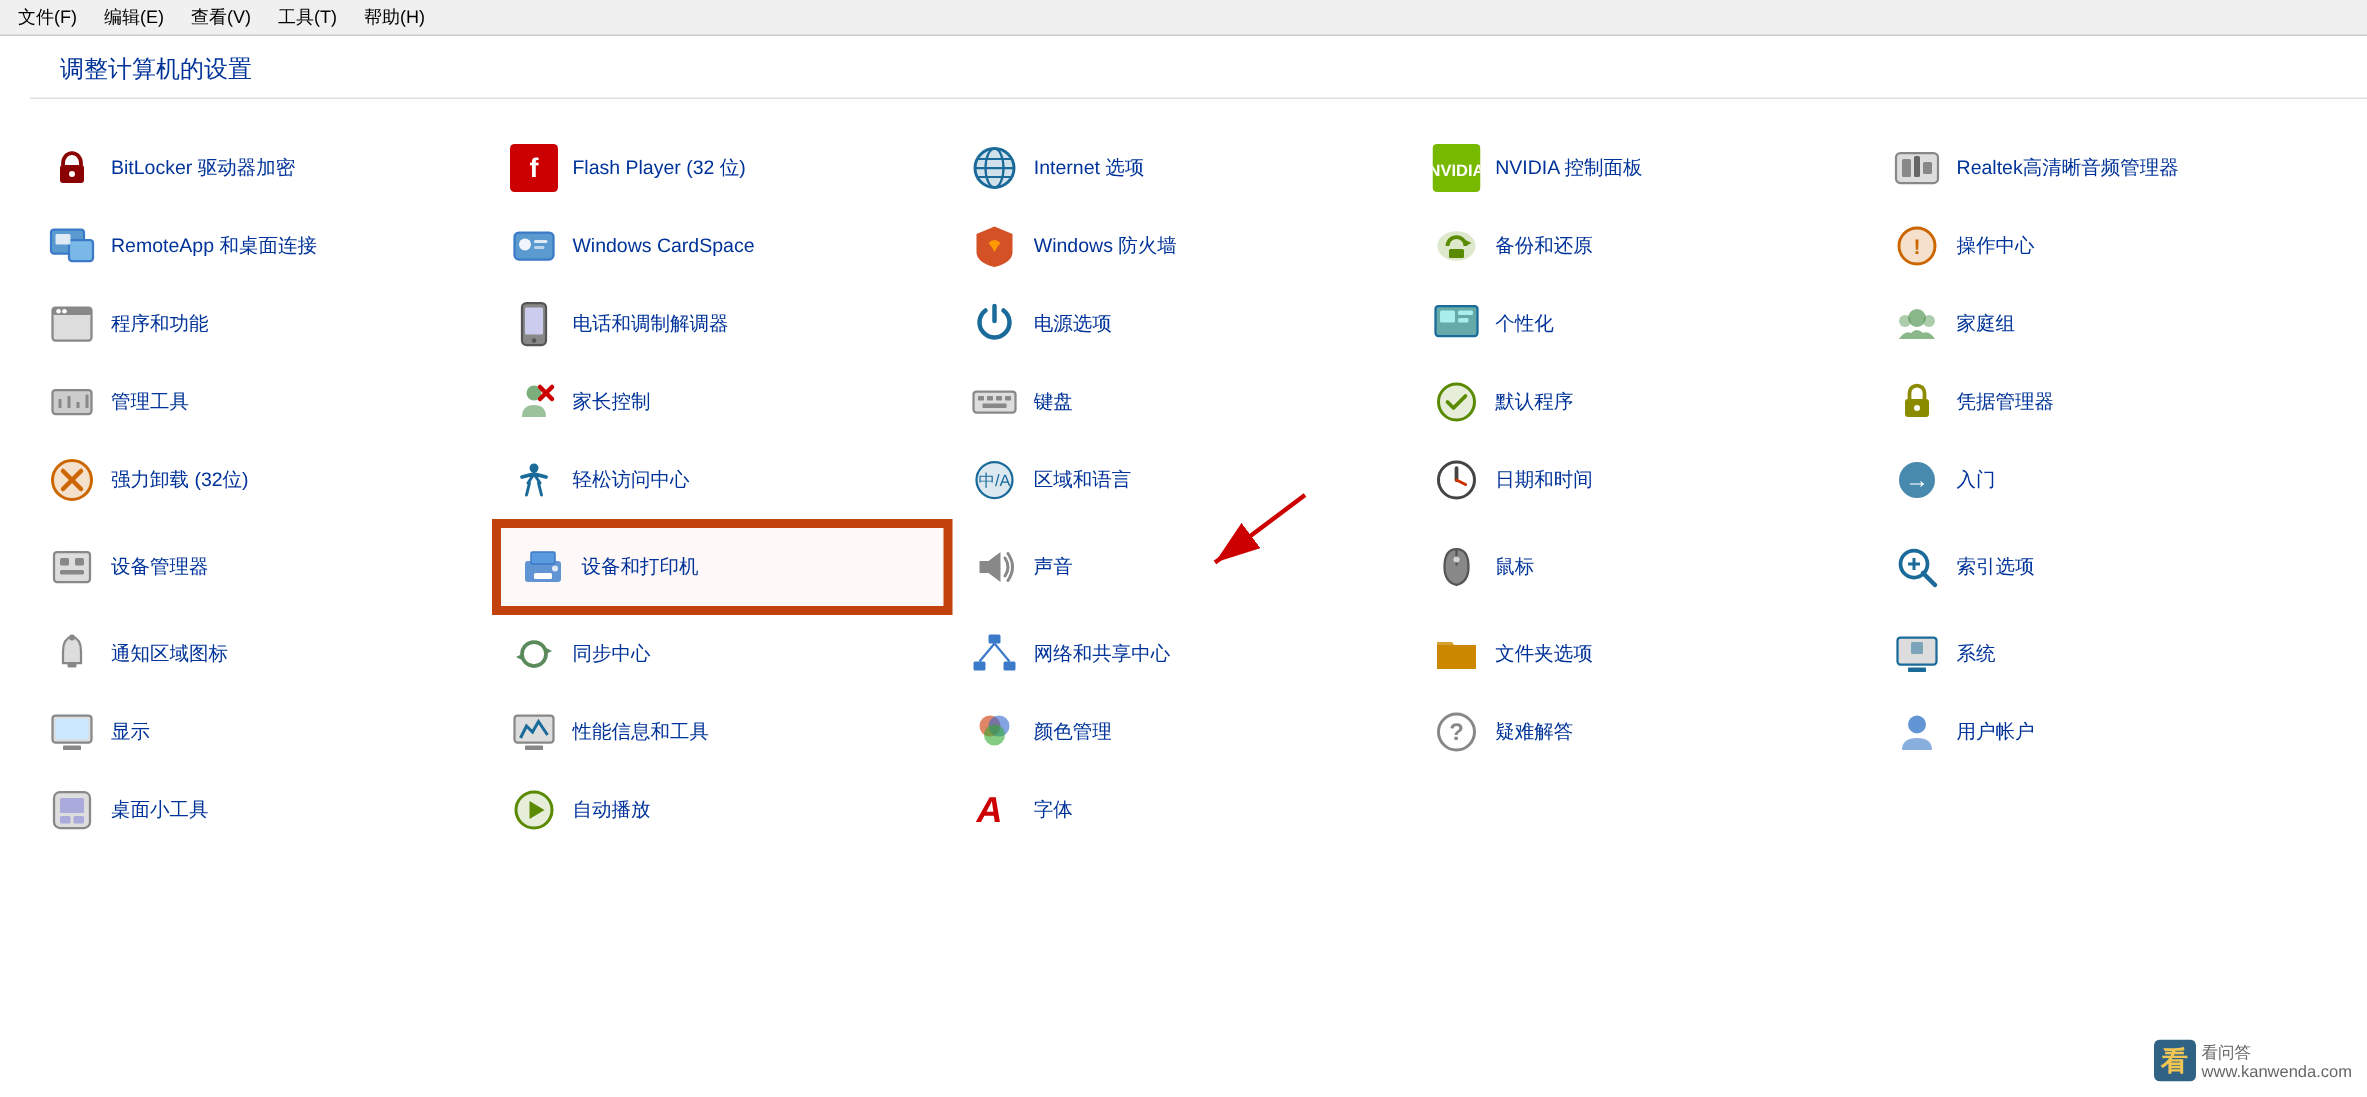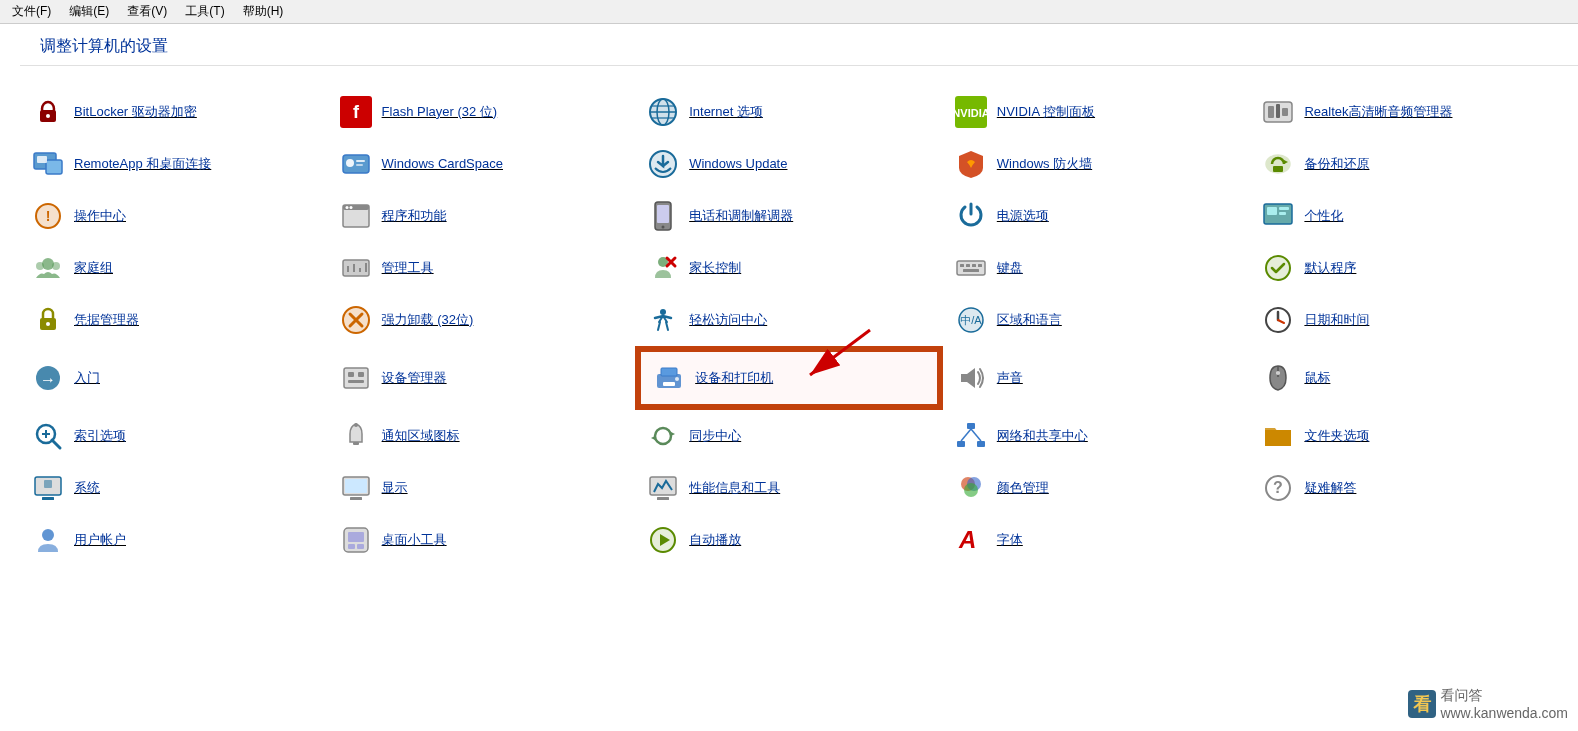--- a/index.html
+++ b/index.html
@@ -53,21 +53,20 @@
       grid-template-columns: repeat(5, 1fr);
       gap: 0;
     }
     .control-item {
       display: flex;
       align-items: center;
       padding: 8px 10px;
       cursor: pointer;
       gap: 8px;
       min-height: 48px;
-      text-decoration: underline;
     }
     .control-item.highlighted {
       border: 6px solid #c2410c;
       background: #fff8f8;
     }
     .item-icon {
       width: 36px;
       height: 36px;
       flex-shrink: 0;
       display: flex;
@@ -102,21 +101,21 @@
       background: #1a5276;
       border-radius: 4px;
       display: flex;
       align-items: center;
       justify-content: center;
       color: #f0c040;
       font-size: 18px;
       font-weight: bold;
     }
     .watermark-text {
-      font-size: 14px;
+      font-size: 11px;
       color: #555;
     }
     
     .icon-svg {
       width: 32px;
       height: 32px;
     }
   </style>
 </head>
 <body>
@@ -204,32 +203,20 @@
           <div class="control-item">
             <div class="item-icon">
               <svg viewBox="0 0 32 32" class="icon-svg">
                 <rect x="3" y="7" width="26" height="18" rx="3" fill="#5a9acf" stroke="#3a7ac8" stroke-width="1.5"></rect>
                 <circle cx="10" cy="15" r="4" fill="#fff" opacity="0.9"></circle>
                 <rect x="16" y="12" width="9" height="2" rx="1" fill="#fff" opacity="0.8"></rect>
                 <rect x="16" y="16" width="7" height="2" rx="1" fill="#fff" opacity="0.6"></rect>
               </svg>
             </div>
             <span class="item-label">Windows CardSpace</span>
-          </div>
-          <div class="control-item">
-            <div class="item-icon">
-              <svg viewBox="0 0 32 32" class="icon-svg">
-                <circle cx="16" cy="16" r="13" fill="#1a6b9a" opacity="0.15"></circle>
-                <circle cx="16" cy="16" r="13" fill="none" stroke="#1a6b9a" stroke-width="2"></circle>
-                <path d="M16 8 L16 18 L11 14" fill="none" stroke="#1a6b9a" stroke-width="2.5" stroke-linecap="round"></path>
-                <path d="M16 18 L21 14" fill="none" stroke="#1a6b9a" stroke-width="2.5" stroke-linecap="round"></path>
-                <path d="M8 20 Q16 28 24 20" fill="none" stroke="#1a6b9a" stroke-width="2"></path>
-              </svg>
-            </div>
-            <span class="item-label">Windows Update</span>
           </div>
           <div class="control-item">
             <div class="item-icon">
               <svg viewBox="0 0 32 32" class="icon-svg">
                 <path d="M16 3 L28 8 L28 20 Q28 27 16 30 Q4 27 4 20 L4 8 Z" fill="#cc3300" opacity="0.85"></path>
                 <path d="M12 14 Q16 10 20 14 Q18 16 16 20 Q14 16 12 14Z" fill="#ff9900"></path>
               </svg>
             </div>
             <span class="item-label">Windows 防火墙</span>
           </div>

